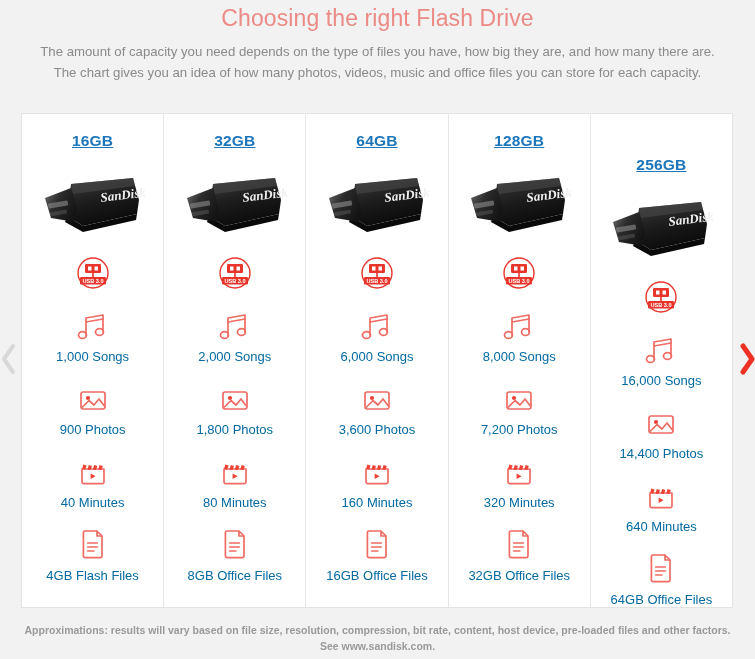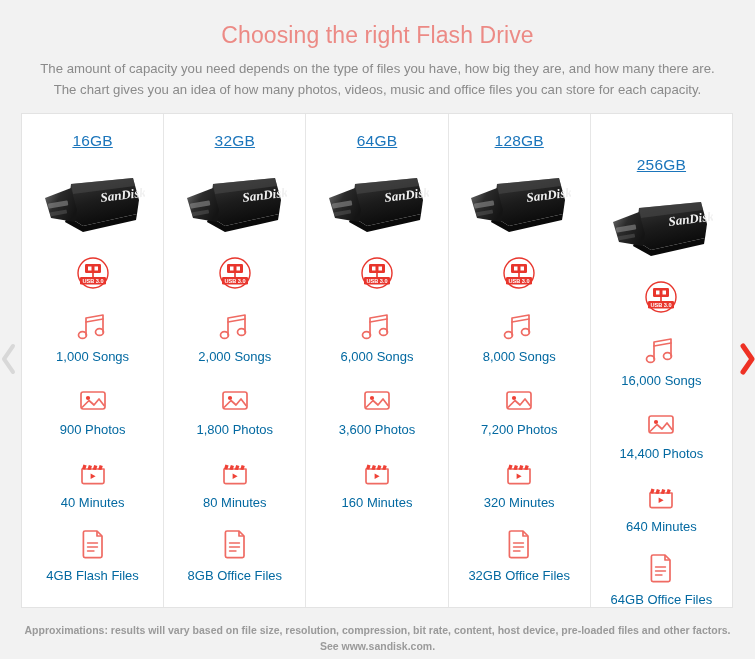--- a/index.html
+++ b/index.html
@@ -10,21 +10,21 @@
     width: 755px;
     height: 659px;
     background: #f2f2f2;
     font-family: "Liberation Sans", sans-serif;
     overflow: hidden;
     position: relative;
   }
 
   
   .page-header {
-    padding-top: 22px;
+    padding-top: 5px;
     text-align: center;
   }
   .page-title {
     font-size: 23px;
     font-weight: 400;
     color: #ec8a85;
     margin: 0 0 9px 0;
     letter-spacing: 0.1px;
   }
   .page-subtitle {
@@ -58,21 +58,21 @@
     align-items: center;
     padding-top: 18px;
   }
   .drive-column:last-child {
     border-right: none;
     justify-content: flex-end;
   }
 
   .capacity-link {
     font-size: 15.5px;
-    font-weight: 400;
+    font-weight: 700;
     color: #1b75bb;
     text-decoration: underline;
     letter-spacing: 0.2px;
     cursor: pointer;
   }
 
   
   .drive-photo {
     width: 104px;
     height: 72px;
@@ -382,20 +382,30 @@
           <path d="M7 11 L8.4 6.6 L11.6 7.4 L10.2 11.6 Z" fill="#ef4136"></path>
           <path d="M12.4 11.4 L13.8 7.1 L17 7.9 L15.6 12.1 Z" fill="#ef4136"></path>
           <path d="M17.8 11.4 L19.2 7.1 L22.4 7.9 L21 12.1 Z" fill="#ef4136"></path>
           <path d="M23.2 11.4 L24.6 7.1 L27.8 7.9 L26.4 12.1 Z" fill="#ef4136"></path>
           <path d="M15.6 15.5 L20.6 18.3 L15.6 21.1 Z" fill="#ef4136"></path>
         </svg>
       </div>
       <div class="metric-label">160 Minutes</div>
     </div>
 
+    <div class="metric">
+      <div class="metric-icon">
+        <svg width="36" height="34" viewBox="0 0 36 34">
+          <path d="M10 4 H22 L27 9 V29 A1.6 1.6 0 0 1 25.4 30.6 H10 A1.6 1.6 0 0 1 8.4 29 V5.6 A1.6 1.6 0 0 1 10 4 Z" fill="none" stroke="#ef6b63" stroke-width="1.7" stroke-linejoin="round"></path>
+          <path d="M22 4 L22 9 L27 9" fill="none" stroke="#ef6b63" stroke-width="1.7" stroke-linejoin="round"></path>
+          <path d="M12.5 16 H22.5 M12.5 20 H22.5 M12.5 24 H19" fill="none" stroke="#ef6b63" stroke-width="1.4" stroke-linecap="round"></path>
+        </svg>
+      </div>
+      <div class="metric-label">16GB Office Files</div>
+    </div>
   </div>
 
   <div class="drive-column">
     <a class="capacity-link">128GB</a>
 
     <div class="drive-photo">
       <svg width="104" height="72" viewBox="0 0 104 72">
         <path d="M30 14 L92 8 L98 30 L96 44 L42 56 L26 46 Z" fill="url(#bodyG1)"></path>
         <path d="M30 14 L92 8 L94 16 L32 24 Z" fill="#4a4a4a" opacity="0.55"></path>
         <path d="M26 46 L42 56 L96 44 L95 50 L42 62 L24 52 Z" fill="#0a0a0a"></path>

